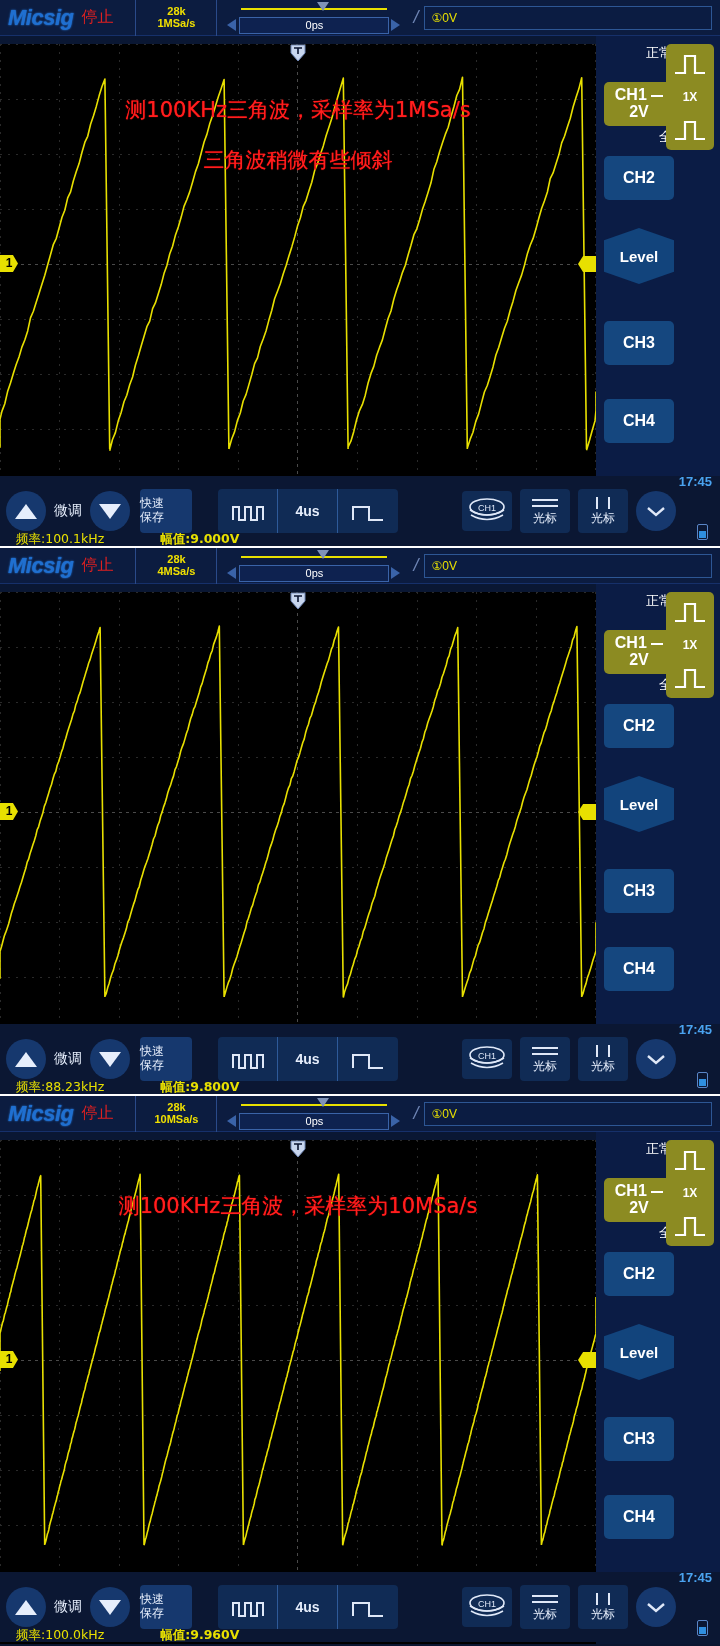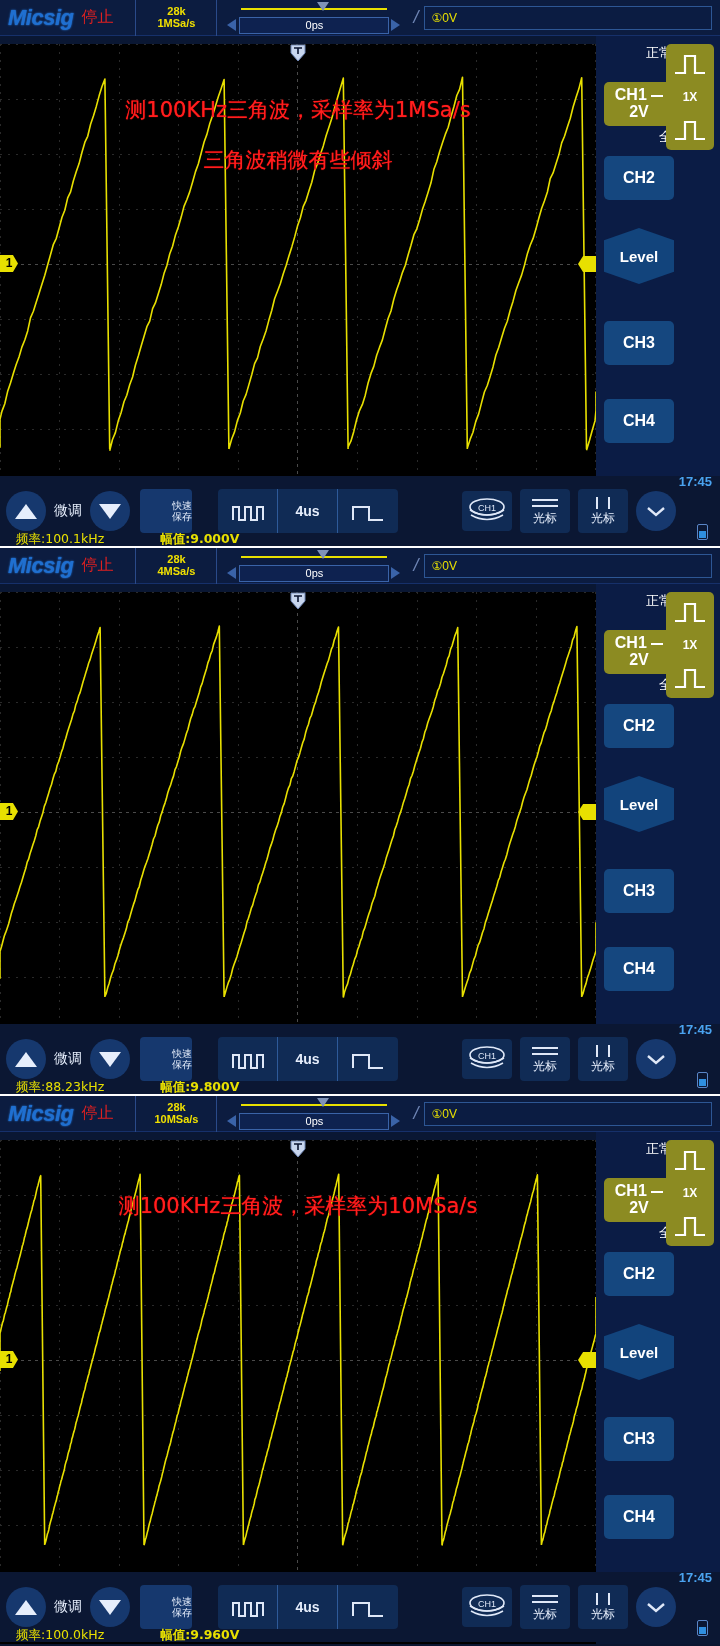--- a/index.html
+++ b/index.html
@@ -258,23 +258,23 @@
   }
   .tri-up { width:0;height:0;border-left:11px solid transparent;border-right:11px solid transparent;border-bottom:15px solid #e6eefc; }
   .tri-dn { width:0;height:0;border-left:11px solid transparent;border-right:11px solid transparent;border-top:15px solid #e6eefc; }
   .tunelbl { color:#e6eefc; font-size:14px; margin:0 8px; font-family:"DejaVu Sans",sans-serif; }
   .savebtn {
     margin-left: 10px;
     width: 52px; height: 44px;
     background: #16386e;
     border-radius: 4px;
     color: #e6eefc;
-    font-size: 10px;
+    font-size: 12px;
     display: flex; flex-direction: column;
-    align-items: flex-end; justify-content: center;
+    align-items: flex-start; justify-content: center;
     line-height: 1.15;
     font-family: "DejaVu Sans", sans-serif;
     flex: none;
   }
   .tbgroup {
     margin-left: 26px;
     height: 44px;
     background: #102b55;
     border-radius: 4px;
     display: flex; align-items: center;

